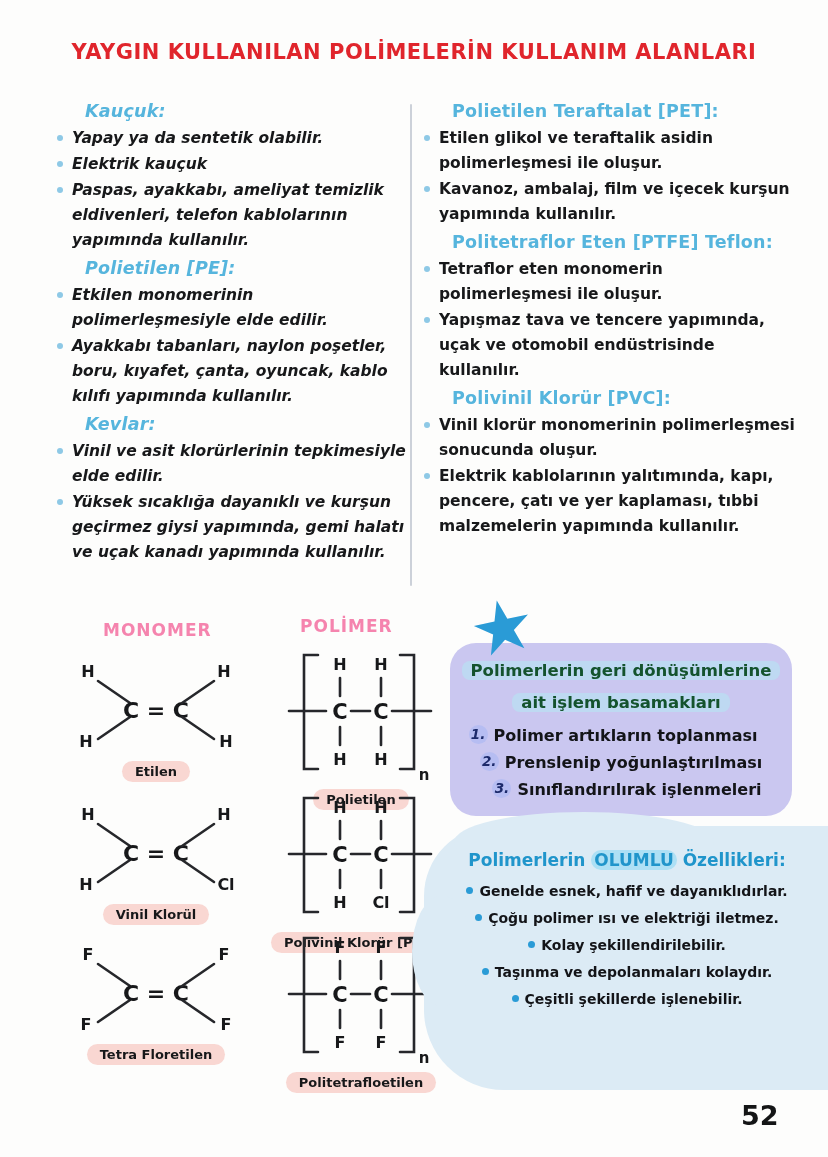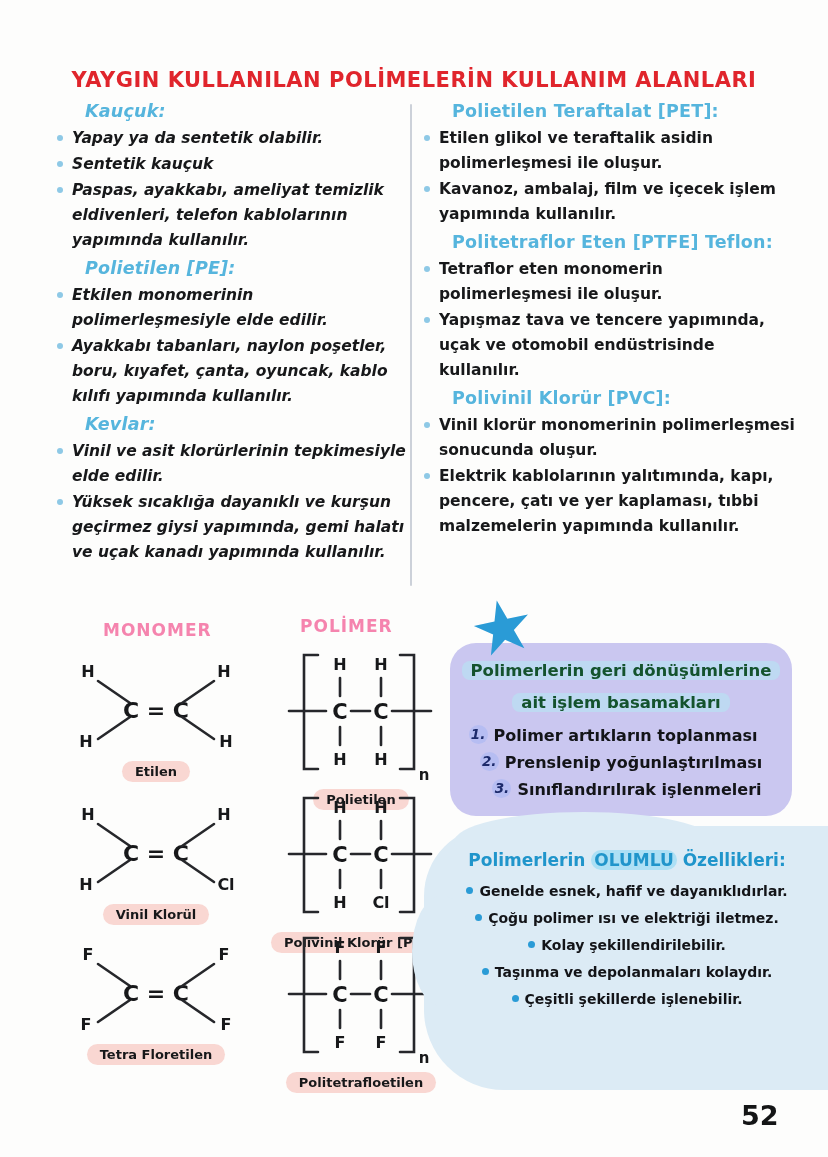--- a/index.html
+++ b/index.html
@@ -4,21 +4,21 @@
 <style>
   html,body{margin:0;padding:0;background:#e8e8e8;}
   .page{
     position:relative;width:828px;height:1157px;margin:0 auto;
     background:#fdfdfc;overflow:hidden;
     font-family:"DejaVu Sans","Liberation Sans",sans-serif;
     color:#17181a;
   }
   
   .title{
-    position:absolute;top:68px;left:0;width:100%;text-align:center;
+    position:absolute;top:40px;left:0;width:100%;text-align:center;
     font-size:21px;font-weight:bold;color:#e0252c;letter-spacing:.5px;
   }
   
   .col{position:absolute;top:96px;font-size:15.5px;font-weight:bold;line-height:25px;}
   .col.left{left:55px;width:352px;font-style:italic;}
   .col.right{left:422px;width:378px;}
   .divider{position:absolute;left:410px;top:104px;width:2px;height:482px;background:#ccd1d9;border-radius:2px;}
   .sec-head{
     font-size:17.5px;font-weight:bold;color:#56b5dd;margin:3px 0 2px 30px;letter-spacing:.2px;
   }
@@ -87,42 +87,42 @@
 <body>
 
 <div class="page">
 
   <div class="title">YAYGIN KULLANILAN POLİMELERİN KULLANIM ALANLARI</div>
 
   <div class="col left">
     <div class="sec">
       <div class="sec-head">Kauçuk:</div>
       <div class="bullet"><span class="dot"></span><span>Yapay ya da sentetik olabilir.</span></div>
-      <div class="bullet"><span class="dot"></span><span>Sentetik kauçuk</span></div>
+      <div class="bullet"><span class="dot"></span><span>Elektrik kauçuk</span></div>
       <div class="bullet"><span class="dot"></span><span>Paspas, ayakkabı, ameliyat  temizlik eldivenleri, telefon kablolarının yapımında kullanılır.</span></div>
     </div>
     <div class="sec">
       <div class="sec-head">Polietilen [PE]:</div>
       <div class="bullet"><span class="dot"></span><span>Etkilen monomerinin polimerleşmesiyle elde edilir.</span></div>
       <div class="bullet"><span class="dot"></span><span>Ayakkabı tabanları, naylon poşetler, boru, kıyafet, çanta, oyuncak, kablo kılıfı yapımında kullanılır.</span></div>
     </div>
     <div class="sec">
       <div class="sec-head">Kevlar:</div>
       <div class="bullet"><span class="dot"></span><span>Vinil ve asit klorürlerinin tepkimesiyle elde edilir.</span></div>
       <div class="bullet"><span class="dot"></span><span>Yüksek sıcaklığa dayanıklı ve kurşun geçirmez giysi yapımında, gemi halatı ve uçak kanadı yapımında kullanılır.</span></div>
     </div>
   </div>
 
   <div class="divider"></div>
 
   <div class="col right">
     <div class="sec">
       <div class="sec-head">Polietilen Teraftalat [PET]:</div>
       <div class="bullet"><span class="dot"></span><span>Etilen glikol ve teraftalik asidin polimerleşmesi ile oluşur.</span></div>
-      <div class="bullet"><span class="dot"></span><span>Kavanoz, ambalaj, film ve içecek işlem yapımında kullanılır.</span></div>
+      <div class="bullet"><span class="dot"></span><span>Kavanoz, ambalaj, film ve içecek kurşun yapımında kullanılır.</span></div>
     </div>
     <div class="sec">
       <div class="sec-head">Politetraflor Eten [PTFE] Teflon:</div>
       <div class="bullet"><span class="dot"></span><span>Tetraflor eten monomerin polimerleşmesi ile oluşur.</span></div>
       <div class="bullet"><span class="dot"></span><span>Yapışmaz tava ve tencere yapımında, uçak ve otomobil endüstrisinde kullanılır.</span></div>
     </div>
     <div class="sec">
       <div class="sec-head">Polivinil Klorür [PVC]:</div>
       <div class="bullet"><span class="dot"></span><span>Vinil klorür monomerinin polimerleşmesi sonucunda oluşur.</span></div>
       <div class="bullet"><span class="dot"></span><span>Elektrik kablolarının yalıtımında, kapı, pencere, çatı ve yer kaplaması, tıbbi malzemelerin yapımında kullanılır.</span></div>

